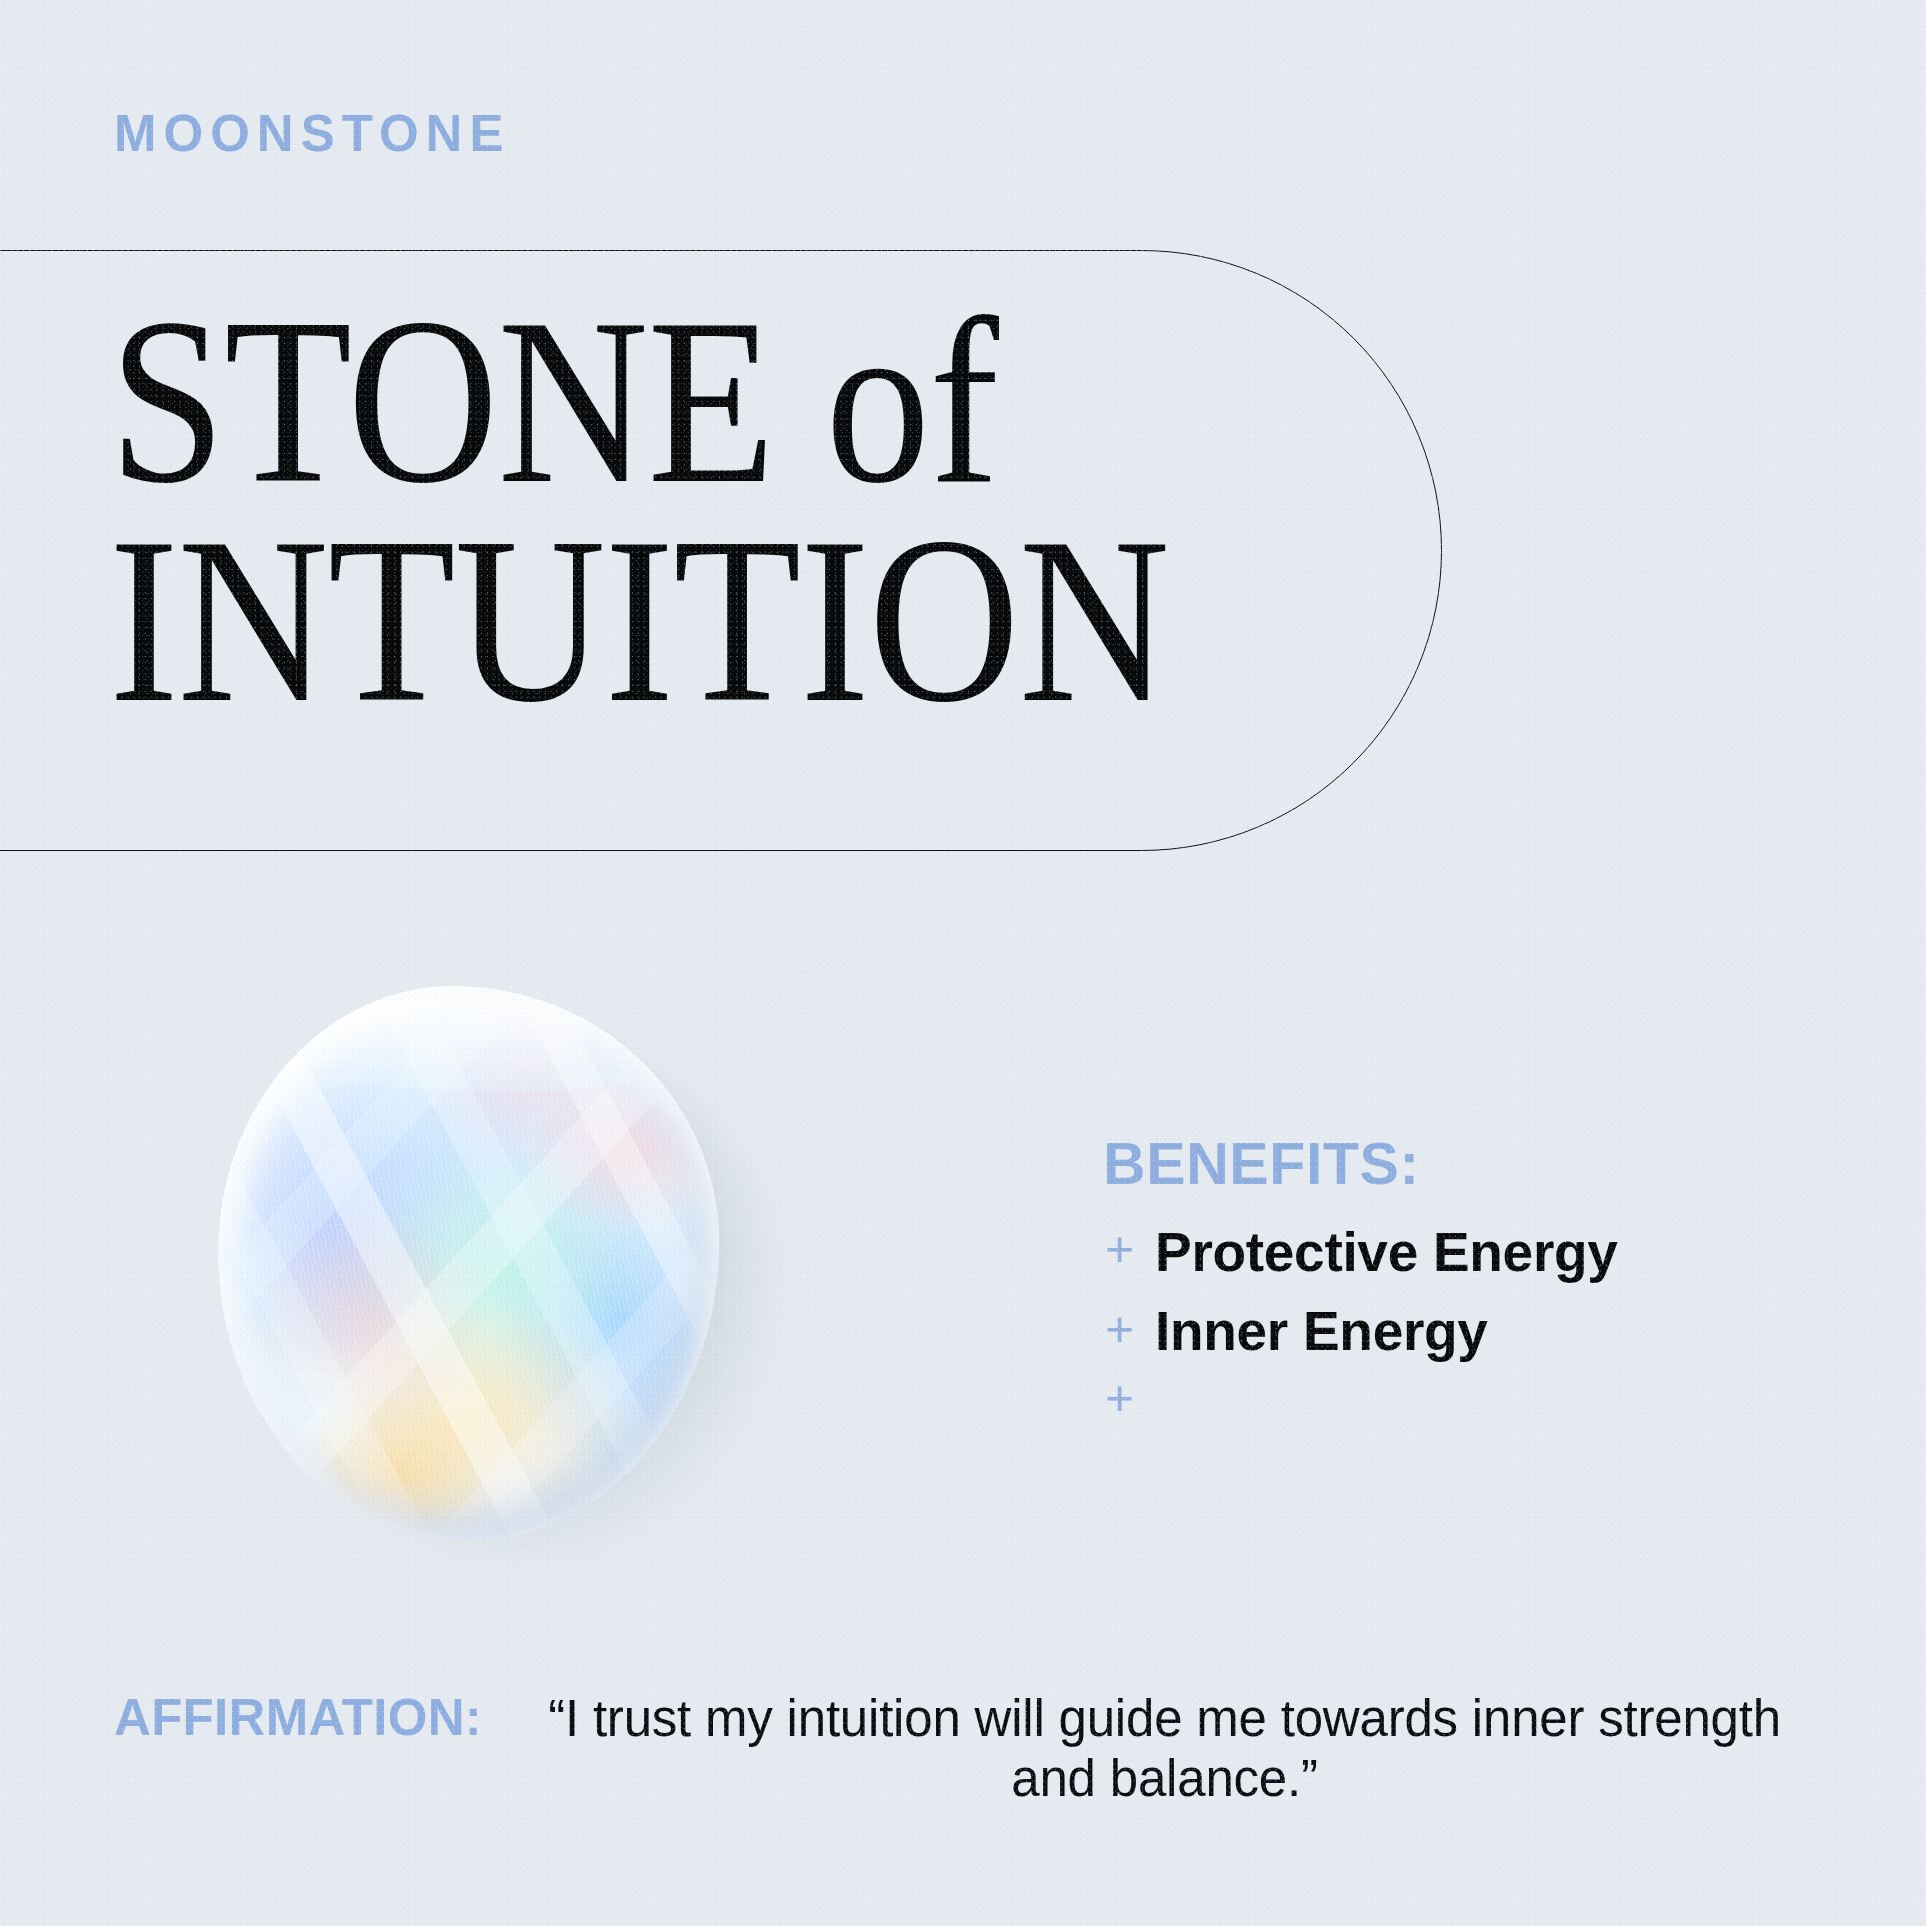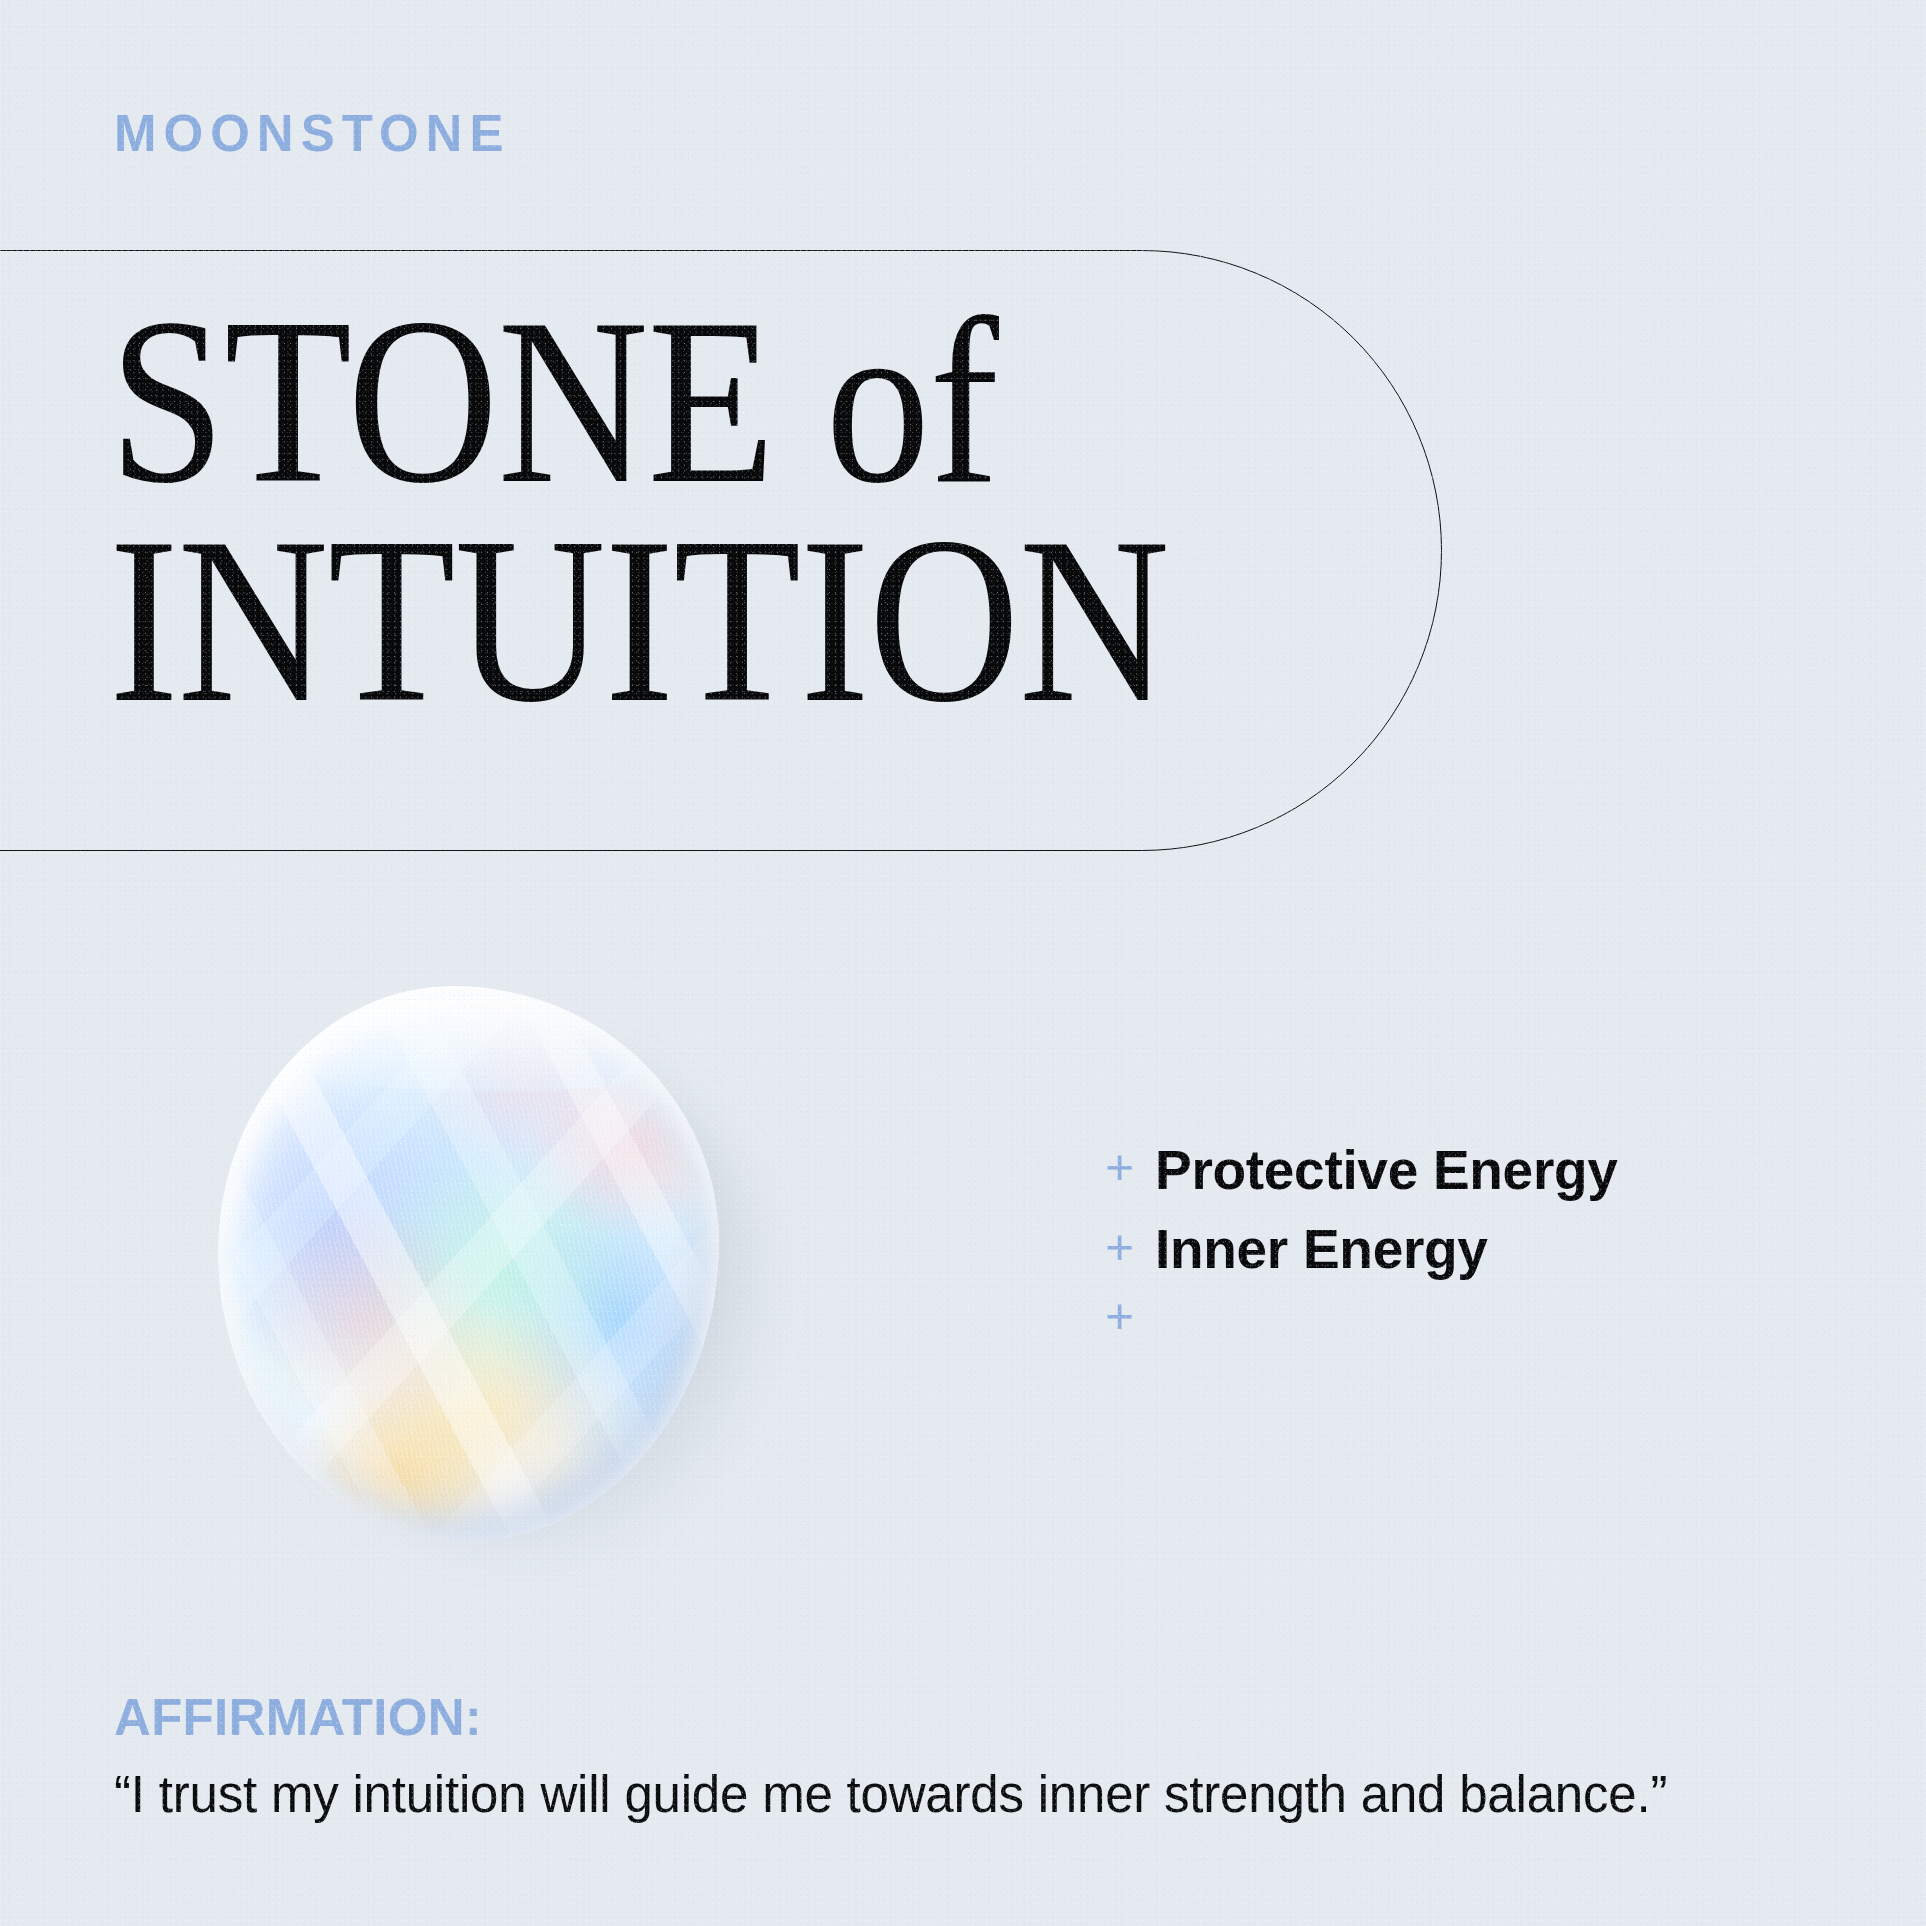--- a/index.html
+++ b/index.html
@@ -191,22 +191,21 @@
   }
 
   
   .affirmation {
     position: absolute;
     left: 114px;
     top: 1689px;
     width: 1708px;
     display: flex;
     align-items: flex-start;
-    gap: 19px;
-    flex-direction: column;
+    gap: 25px;
   }
   .aff-label {
     flex: 0 0 auto;
     font-size: 51px;
     font-weight: 700;
     letter-spacing: 0.3px;
     color: #8daddf;
     line-height: 1.12;
     white-space: nowrap;
   }
@@ -235,20 +234,21 @@
 <div class="stone-wrap">
   <div class="stone-shadow"></div>
   <div class="stone">
     <div class="topfacet"></div>
     <div class="facets"></div>
     <div class="rim"></div>
   </div>
 </div>
 
 <div class="benefits">
+  <div class="benefits-title">BENEFITS:</div>
   <ul class="b-list">
     <li class="b-item">
       <span class="b-plus">+</span>
       <span class="b-label">Protective Energy</span>
     </li>
     <li class="b-item">
       <span class="b-plus">+</span>
       <span class="b-label">Inner Energy</span>
     </li>
     <li class="b-item">

